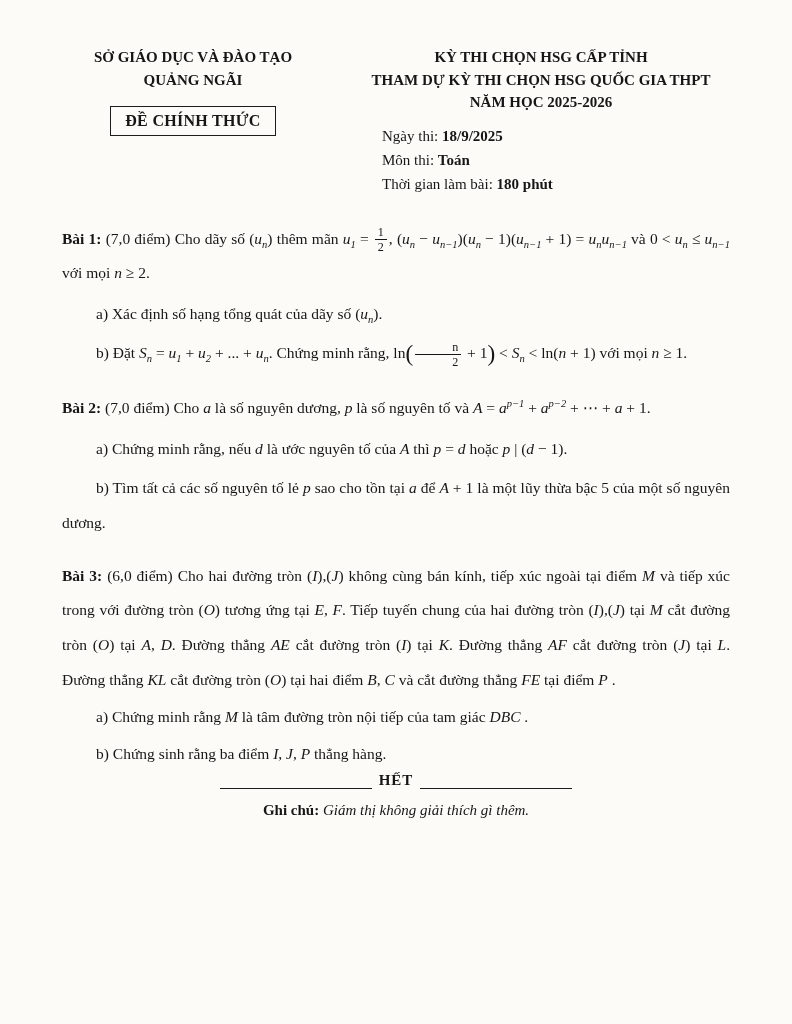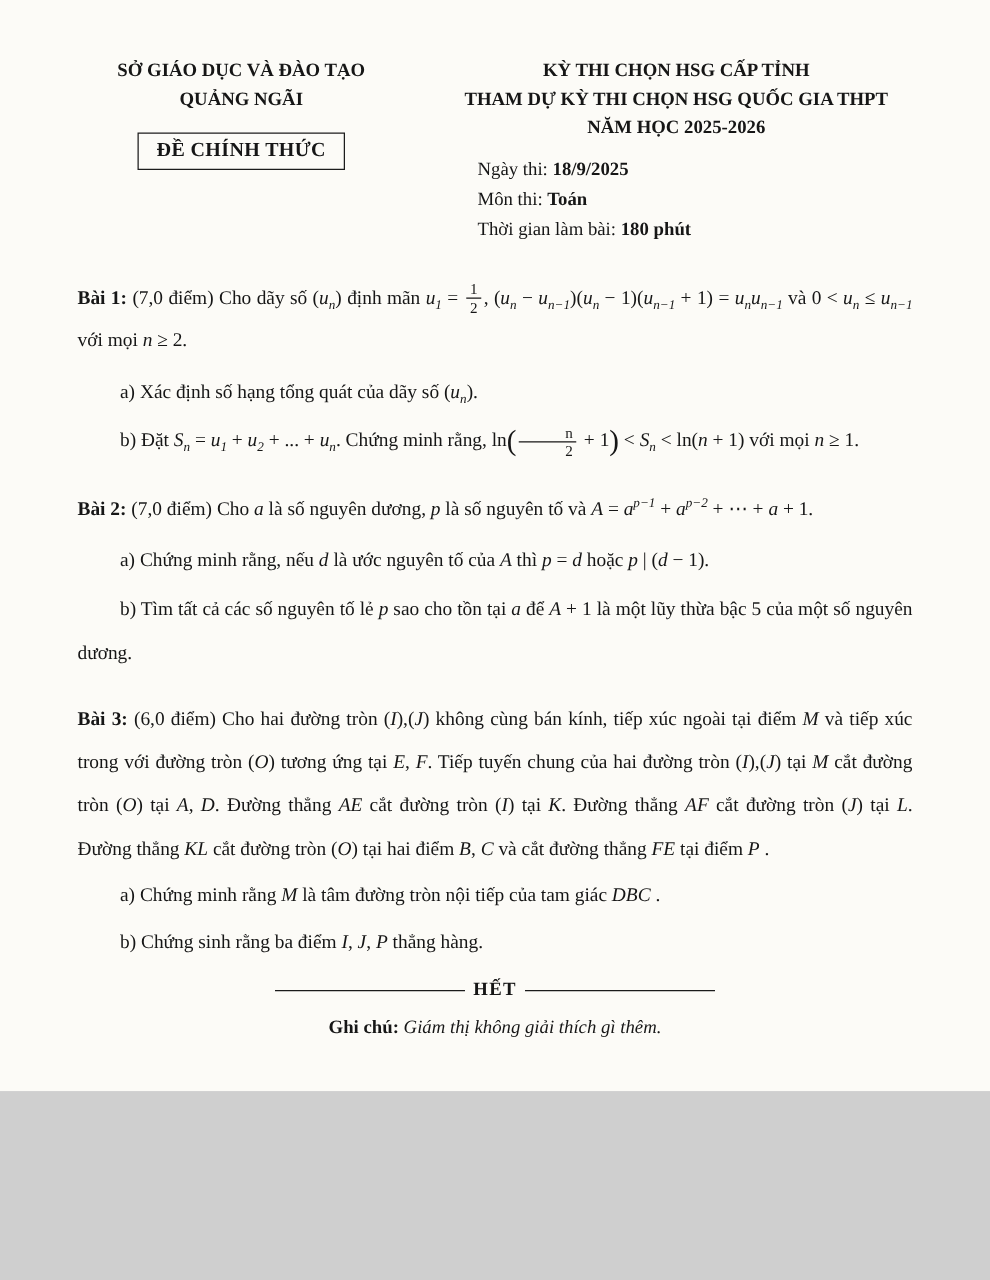--- a/index.html
+++ b/index.html
@@ -1,19 +1,19 @@
 <!DOCTYPE html>
 <html><head>
 <meta charset="utf-8">
 <style>
   * { box-sizing: border-box; }
   html, body { margin: 0; padding: 0; }
   body { background: #cfcfcf; font-family: "Liberation Serif", "DejaVu Serif", serif; }
   .page {
-    width: 792px; height: 873px; margin: 0 auto; position: relative;
+    width: 792px; height: 1024px; margin: 0 auto; position: relative;
     background: #fcfbf7; color: #161616; overflow: hidden;
   }
   
   .header { display: flex; justify-content: space-between; padding: 46px 52px 0 58px; }
   .header-left { width: 270px; text-align: center; }
   .header-right { width: 398px; text-align: center; }
   .h-line { font-weight: bold; font-size: 15px; line-height: 1.5; }
   .official-box {
     display: inline-block; margin-top: 15px; border: 1.6px solid #1c1c1c;
     padding: 5px 14px; font-weight: bold; font-size: 16px; letter-spacing: 0.3px;
@@ -31,21 +31,21 @@
   sub.seg-sub { font-style: italic; font-size: 0.68em; }
   sup.seg-sup { font-style: italic; font-size: 0.68em; }
   .frac {
     display: inline-flex; flex-direction: column; text-align: center;
     vertical-align: middle; font-size: 0.78em; line-height: 1.18; margin: 0 2px;
   }
   .frac .num { border-bottom: 1.2px solid #161616; padding: 0 3px; }
   .frac .den { padding: 0 3px; }
   .seg-g { font-size: 1.5em; line-height: 1; vertical-align: -0.12em; }
   
-  .het { display: flex; align-items: center; justify-content: center; margin-top: 12px; gap: 7px; }
+  .het { display: flex; align-items: flex-end; justify-content: center; gap: 7px; }
   .het-line { width: 152px; border-top: 1.6px solid #1b1b1b; height: 0; }
   .het-label { font-weight: bold; font-size: 15px; letter-spacing: 1px; }
   .notes-wrap { text-align: center; margin-top: 9px; }
   .notes { display: inline-block; text-align: right; font-size: 15px; line-height: 1.65; }
   .note-label { font-weight: bold; }
   .note-italic { font-style: italic; }
   .note-line2 { margin-left: 64px; }
 </style>
 </head>
 <body>
@@ -72,21 +72,21 @@
           <span>Môn thi: </span><span class="bold">Toán</span>
         </div>
         <div class="info-line">
           <span>Thời gian làm bài: </span><span class="bold">180 phút</span>
         </div>
       </div>
     </div>
   </div>
 
   <div class="body-text">
-    <p class="para"><span class="seg-b">Bài 1:</span><span class="seg-t"> (7,0 điểm) Cho dãy số (</span><span class="seg-m">u</span><sub class="seg-sub">n</sub><span class="seg-t">) định mãn </span><span class="seg-m">u</span><sub class="seg-sub">1</sub><span class="seg-t"> = </span><span class="frac">
+    <p class="para"><span class="seg-b">Bài 1:</span><span class="seg-t"> (7,0 điểm) Cho dãy số (</span><span class="seg-m">u</span><sub class="seg-sub">n</sub><span class="seg-t">) thêm mãn </span><span class="seg-m">u</span><sub class="seg-sub">1</sub><span class="seg-t"> = </span><span class="frac">
           <span class="num">1</span>
           <span class="den">2</span>
         </span><span class="seg-t">,  (</span><span class="seg-m">u</span><sub class="seg-sub">n</sub><span class="seg-t"> − </span><span class="seg-m">u</span><sub class="seg-sub">n−1</sub><span class="seg-t">)(</span><span class="seg-m">u</span><sub class="seg-sub">n</sub><span class="seg-t"> − 1)(</span><span class="seg-m">u</span><sub class="seg-sub">n−1</sub><span class="seg-t"> + 1) = </span><span class="seg-m">u</span><sub class="seg-sub">n</sub><span class="seg-m">u</span><sub class="seg-sub">n−1</sub><span class="seg-t"> và 0 &lt; </span><span class="seg-m">u</span><sub class="seg-sub">n</sub><span class="seg-t"> ≤ </span><span class="seg-m">u</span><sub class="seg-sub">n−1</sub><span class="seg-t"> với mọi </span><span class="seg-m">n</span><span class="seg-t"> ≥ 2.</span></p>
     <p class="para item mt6"><span class="seg-t">a) Xác định số hạng tổng quát của dãy số (</span><span class="seg-m">u</span><sub class="seg-sub">n</sub><span class="seg-t">).</span></p>
     <p class="para item mt4"><span class="seg-t">b) Đặt </span><span class="seg-m">S</span><sub class="seg-sub">n</sub><span class="seg-t"> = </span><span class="seg-m">u</span><sub class="seg-sub">1</sub><span class="seg-t"> + </span><span class="seg-m">u</span><sub class="seg-sub">2</sub><span class="seg-t"> + ... + </span><span class="seg-m">u</span><sub class="seg-sub">n</sub><span class="seg-t">. Chứng minh rằng, ln</span><span class="seg-g">(</span><span class="frac">
           <span class="num">n</span>
           <span class="den">2</span>
         </span><span class="seg-t"> + 1</span><span class="seg-g">)</span><span class="seg-t"> &lt; </span><span class="seg-m">S</span><sub class="seg-sub">n</sub><span class="seg-t"> &lt; ln(</span><span class="seg-m">n</span><span class="seg-t"> + 1) với mọi </span><span class="seg-m">n</span><span class="seg-t"> ≥ 1.</span></p>
 
     <p class="para mt20"><span class="seg-b">Bài 2:</span><span class="seg-t"> (7,0 điểm) Cho </span><span class="seg-m">a</span><span class="seg-t"> là số nguyên dương, </span><span class="seg-m">p</span><span class="seg-t"> là số nguyên tố và </span><span class="seg-m">A</span><span class="seg-t"> = </span><span class="seg-m">a</span><sup class="seg-sup">p−1</sup><span class="seg-t"> + </span><span class="seg-m">a</span><sup class="seg-sup">p−2</sup><span class="seg-t"> + ⋯ + </span><span class="seg-m">a</span><span class="seg-t"> + 1.</span></p>

